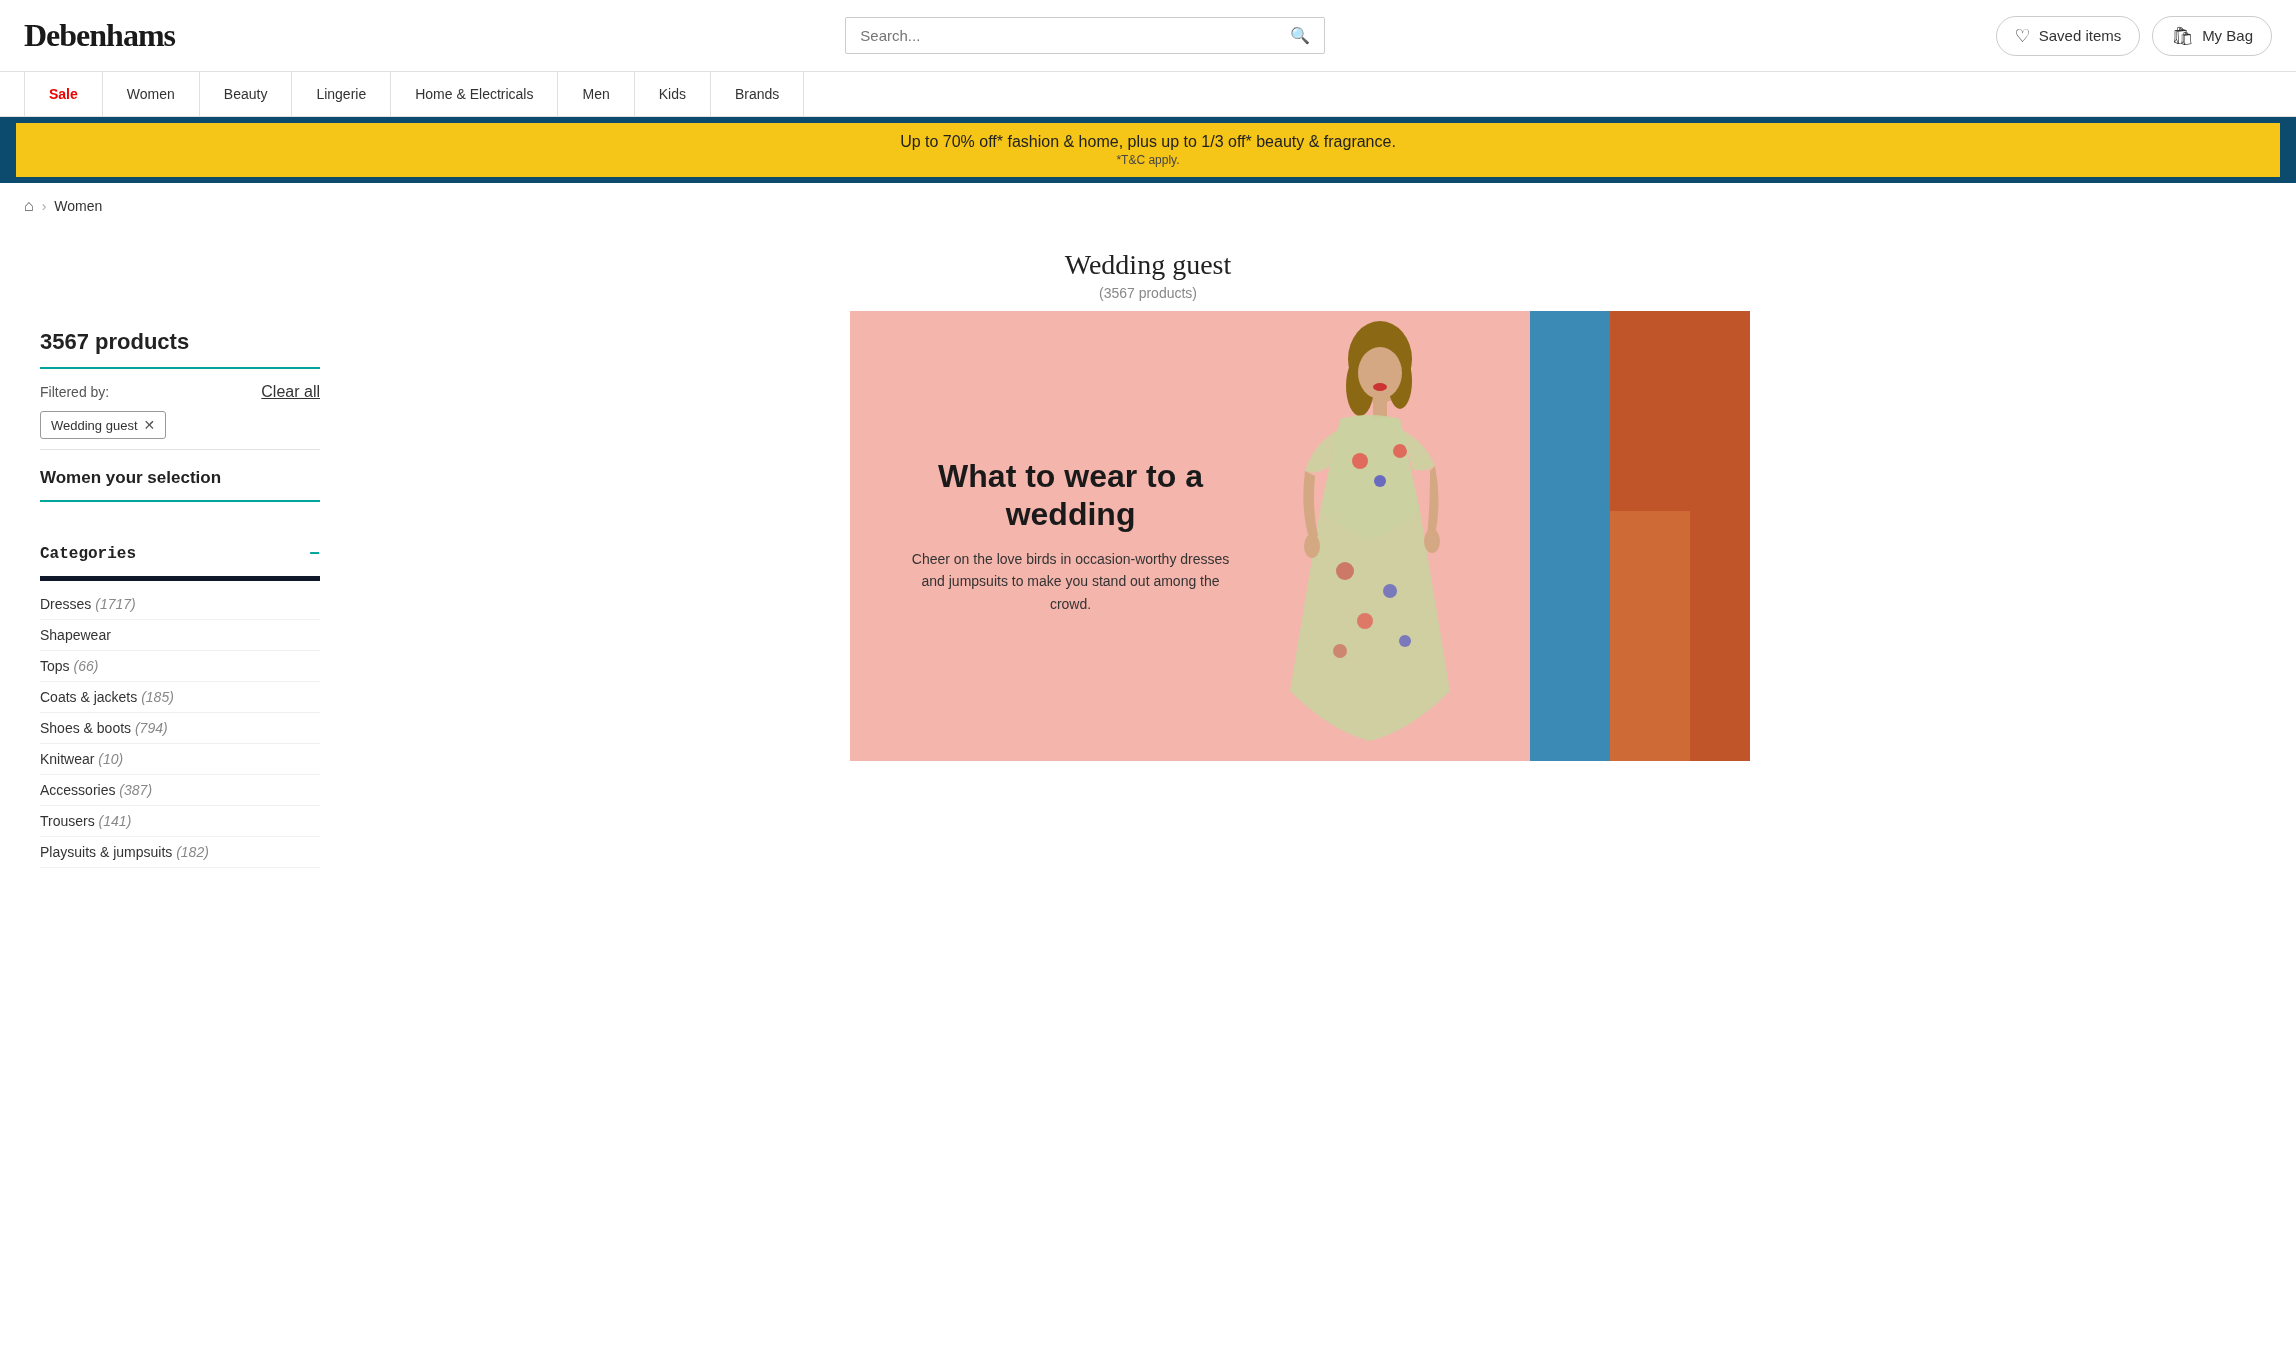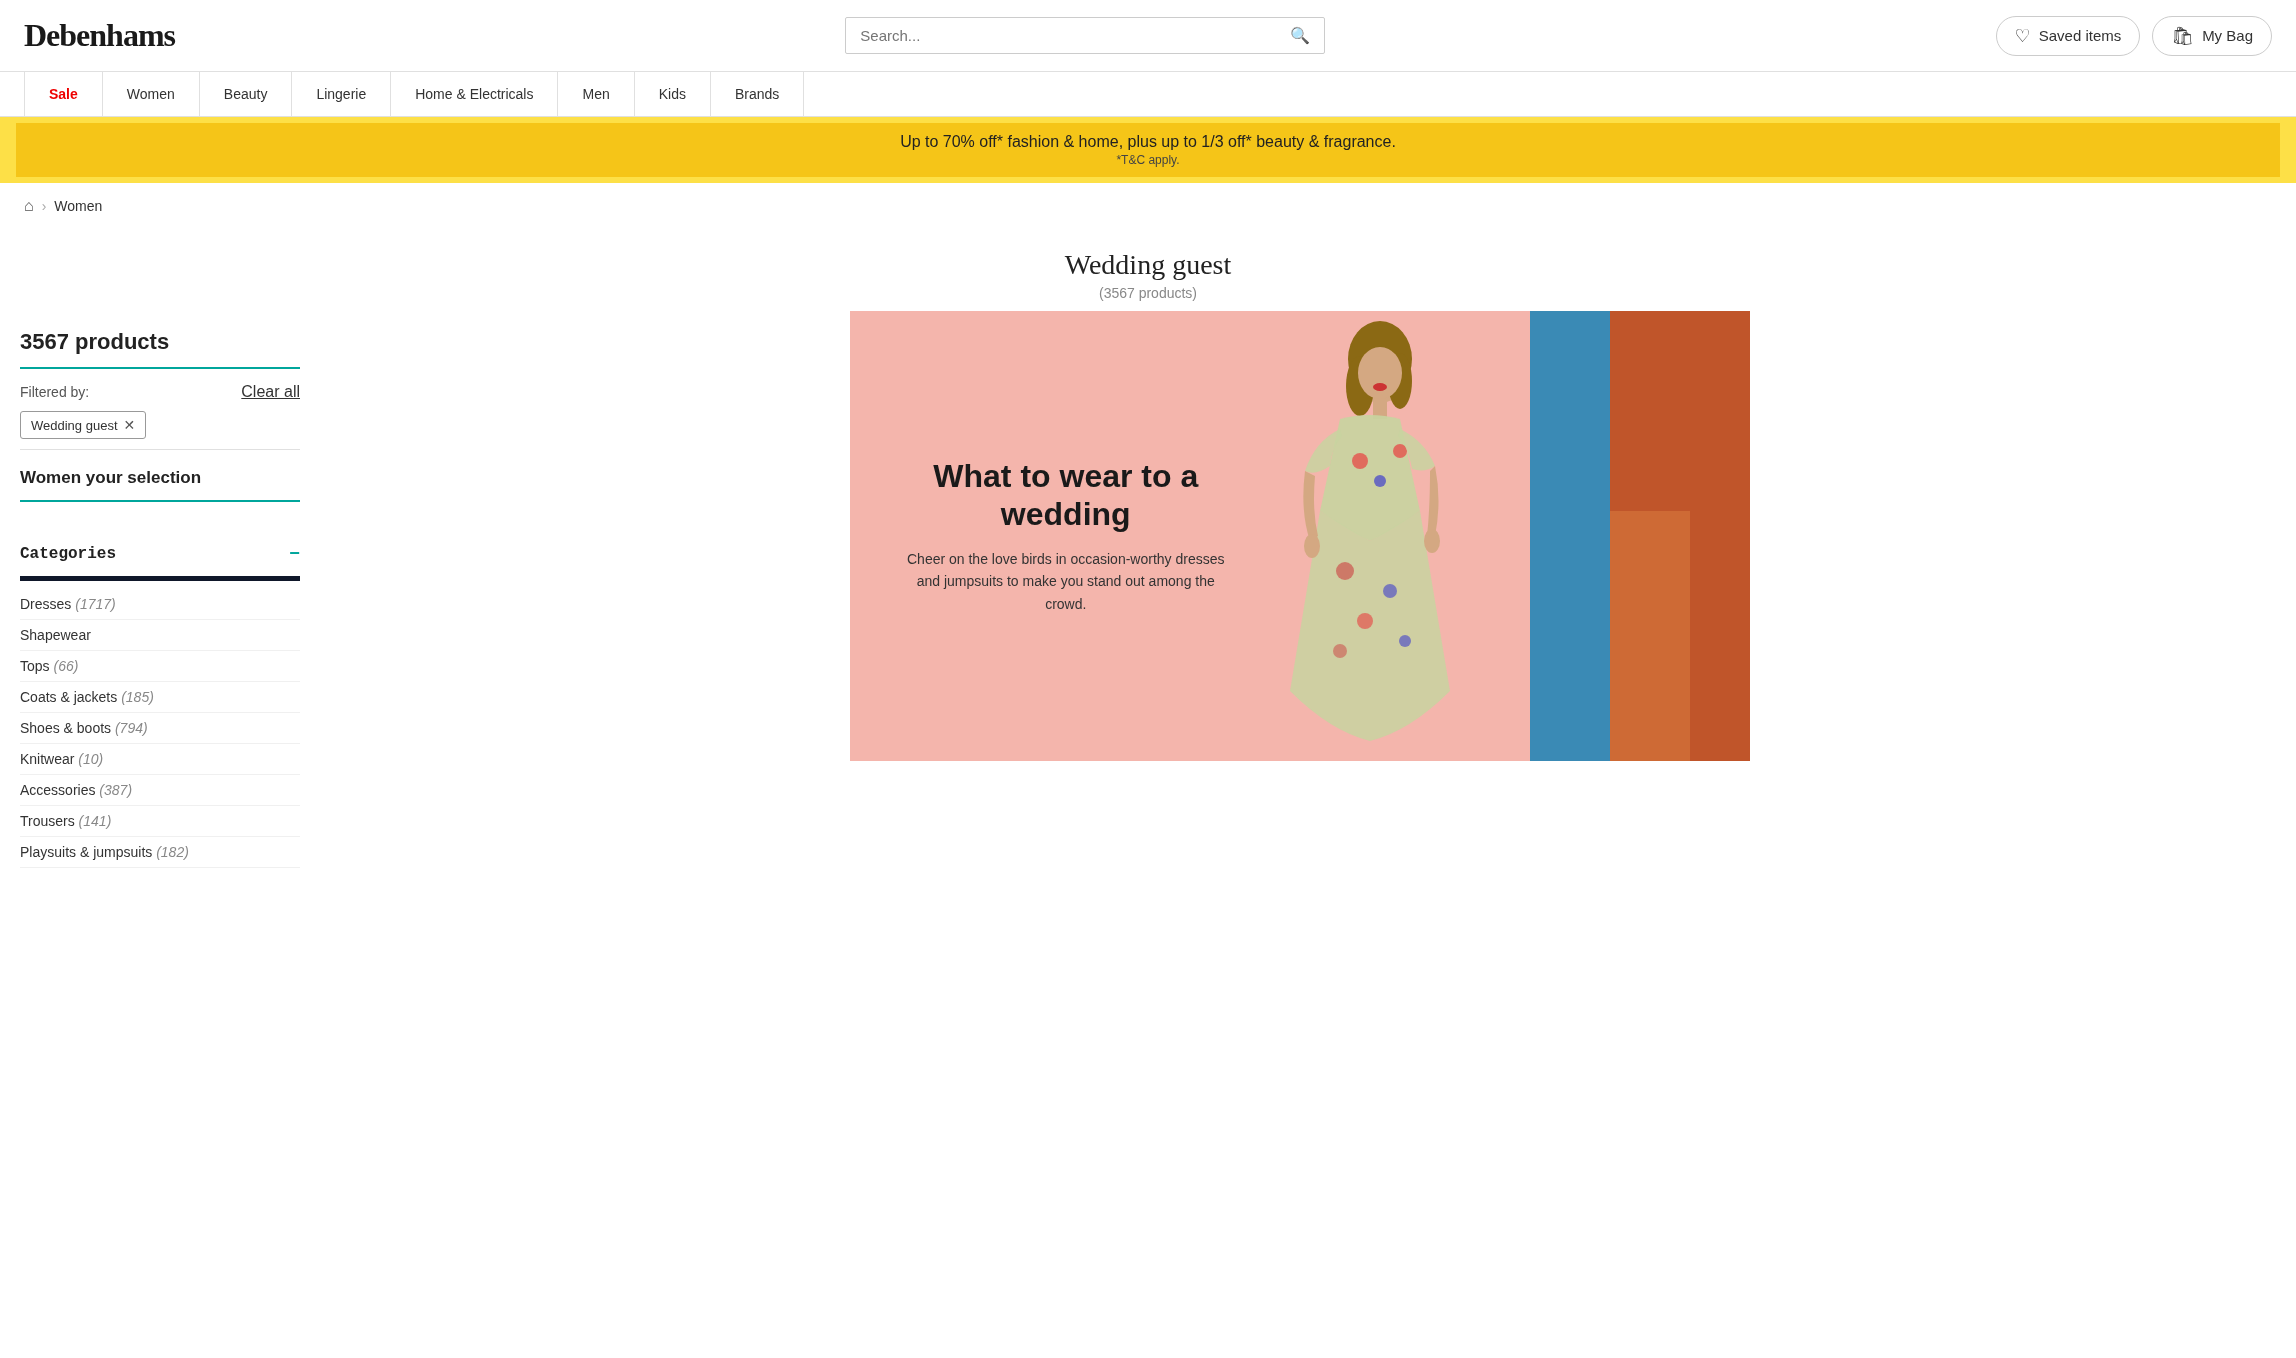--- a/index.html
+++ b/index.html
@@ -93,21 +93,21 @@
       cursor: pointer;
       text-align: center;
       border-right: 1px solid #e0e0e0;
       white-space: nowrap;
     }
     .nav-item:first-child { border-left: 1px solid #e0e0e0; }
     .nav-item.sale { color: #e00; font-weight: bold; }
 
     
     .banner {
-      background: #fde047;
+      background: #0c4a6e;
       padding: 6px 0;
     }
     .banner-inner {
       background: #f5c518;
       margin: 0 16px;
       text-align: center;
       padding: 10px 0 4px;
     }
     .banner-text {
       font-size: 16px;
@@ -150,21 +150,21 @@
     }
     .page-subtitle {
       font-size: 14px;
       color: #888;
       margin-top: 4px;
     }
 
     
     .main-layout {
       display: flex;
-      padding: 0 20px;
+      padding: 0 40px;
       gap: 24px;
     }
 
     
     .sidebar {
       width: 280px;
       flex-shrink: 0;
     }
     .product-count {
       font-size: 22px;

